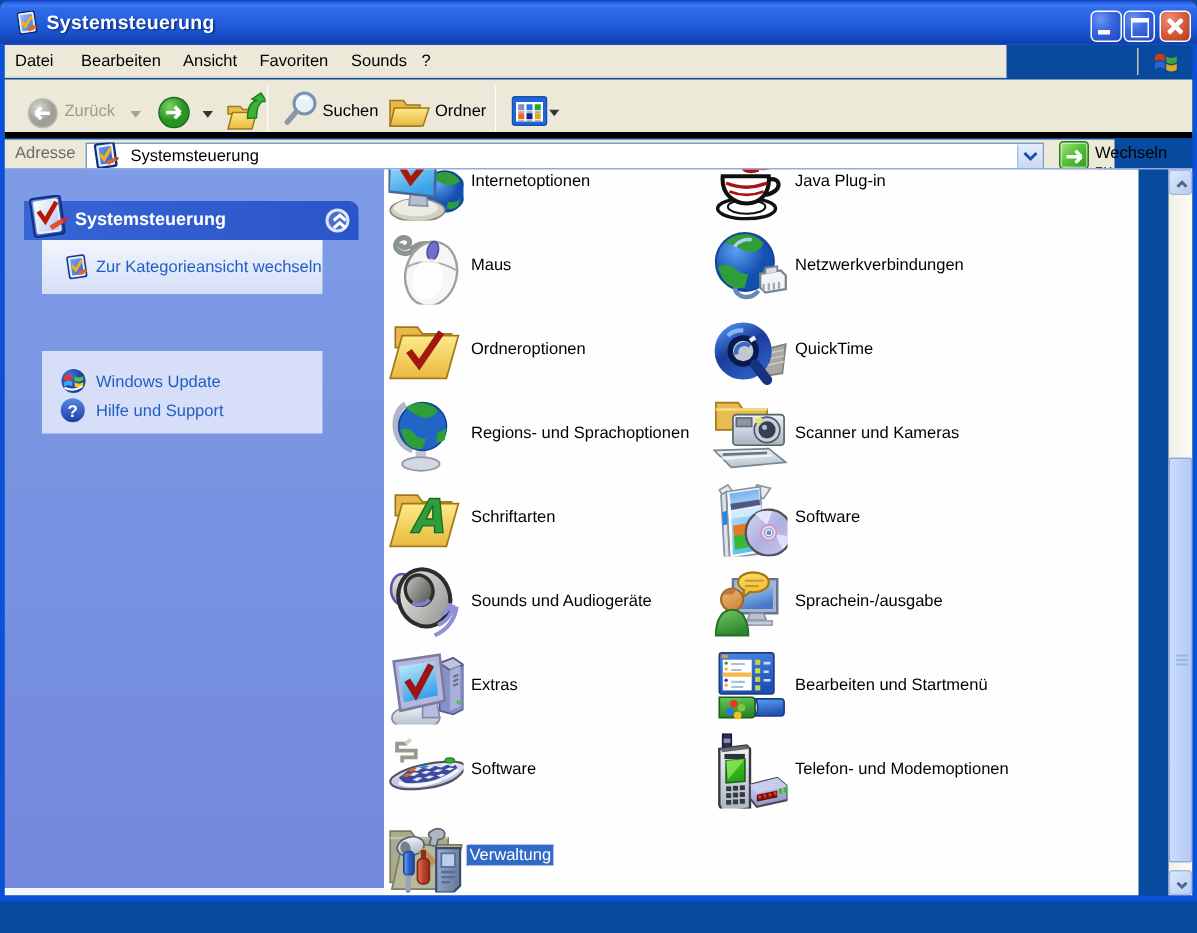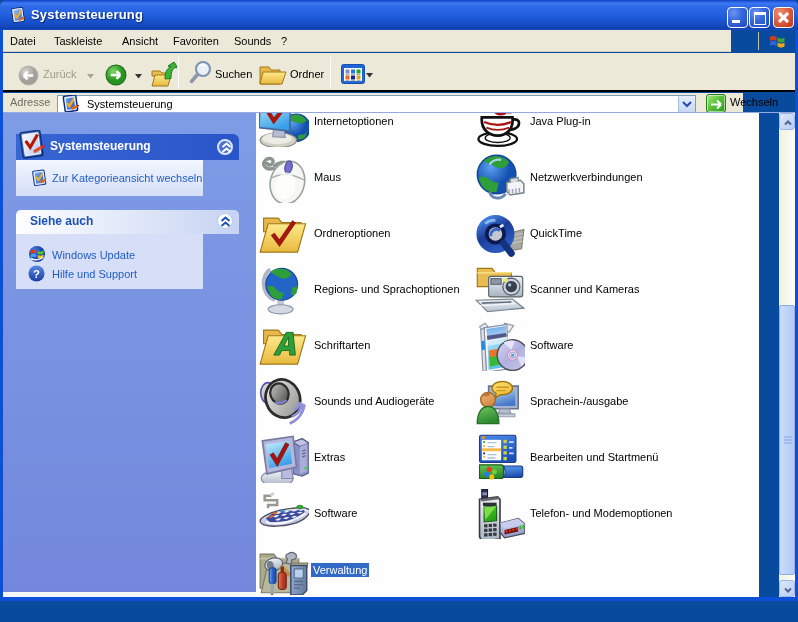--- a/index.html
+++ b/index.html
@@ -19,26 +19,26 @@
 #btnmax::after{content:"";position:absolute;left:4px;top:4px;width:10px;height:9px;border:1.5px solid #fff;border-top-width:3px}
 #btnclose::before,#btnclose::after{content:"";position:absolute;left:3px;top:8.2px;width:13px;height:2.8px;background:#fff;border-radius:1px}
 #btnclose::before{transform:rotate(45deg)}
 #btnclose::after{transform:rotate(-45deg)}
 
 #bleft{position:absolute;left:0;top:30px;width:3px;height:567px;background:#0d50d8}
 #bright{position:absolute;left:795px;top:30px;width:3px;height:567px;background:#0d50d8}
 #bbottom{position:absolute;left:0;top:597px;width:798px;height:4px;background:#0d50d8}
 #desktop{position:absolute;left:0;top:601px;width:798px;height:21px;background:#084a9d}
 
-#menubar{position:absolute;left:3px;top:30px;width:728px;height:22px;background:#ece9d8;border-bottom:1px solid #d8d4c3}
+#menubar{position:absolute;left:3px;top:30px;width:668px;height:22px;background:#ece9d8;border-bottom:1px solid #d8d4c3}
 .mi{position:absolute;top:5px;color:#000}
 #menubar .sep{position:absolute;left:755px;top:2px;width:1px;height:18px;background:#c5c2b0}
 #menubar .flag{position:absolute;left:766px;top:3px}
 
-#toolbar{position:absolute;left:3px;top:53px;width:792px;height:39px;background:#ece9d8;border-bottom:2px solid #000000}
+#toolbar{position:absolute;left:3px;top:53px;width:792px;height:39px;background:#ece9d8;border-bottom:4px solid #000000}
 .tsep{position:absolute;top:4px;width:1px;height:31px;background:#c9c5b2;border-right:1px solid #fff}
 .tlabel{position:absolute;top:15px;color:#000}
 .tic{position:absolute}
 
 #addressbar{position:absolute;left:3px;top:93px;width:740px;height:20px;background:#ece9d8}
 #addressbar .albl{position:absolute;left:7px;top:3px;color:#6d6d60}
 #combo{position:absolute;left:54px;top:2px;width:639px;height:18px;background:#fff;border:1px solid #7f9db9}
 #combo .ctext{position:absolute;left:29px;top:2px;color:#000}
 #combo .cbtn{position:absolute;right:0px;top:0px;width:17px;height:17px;background:linear-gradient(to bottom,#e6eefc,#c6d6f4);border-left:1px solid #9ebdf0;border-radius:2px}
 #gobtn{position:absolute;left:703px;top:1px;width:20px;height:19px;border-radius:3px;border:1px solid #2e7a1e;background:linear-gradient(135deg,#a8e888 0%,#58c23a 45%,#2e9c1a 100%);box-shadow:inset 0 0 0 1px rgba(255,255,255,0.5)}
@@ -46,21 +46,21 @@
 
 #sidebar{position:absolute;left:3px;top:113px;width:253px;height:479px;background:linear-gradient(to bottom,#7e9ce6,#7388dc)}
 #sbstrip{position:absolute;left:3px;top:592px;width:253px;height:5px;background:#f4f7fd}
 #content{position:absolute;left:256px;top:113px;width:503px;height:484px;background:#fdfefd;overflow:hidden}
 #ctopline{position:absolute;left:3px;top:112px;width:792px;height:1px;background:#94a8e2}
 
 .panel{position:absolute;left:13px;width:223px}
 .phead1{position:absolute;left:0;top:0;width:223px;height:26px;border-radius:0 6px 0 0;
  background:linear-gradient(to right,#3765d4,#2a55c8)}
 .phead1 span{position:absolute;left:34px;top:5px;font-weight:bold;font-size:12px;color:#fff}
-.pbody{position:absolute;left:0;width:187px;background:#d6dff7}
+.pbody{position:absolute;left:12px;width:187px;background:#d6dff7}
 .chev{position:absolute;right:6px;top:5px;width:16px;height:16px;border-radius:50%}
 .link{position:absolute;color:#215dc6}
 
 .lbl{position:absolute;color:#000;white-space:nowrap}
 .icon{position:absolute;width:50px;height:50px}
 #sel{position:absolute;background:#316ac5;color:#fff;padding:1px 2px;white-space:nowrap;outline:1px dotted #fef
 }
 
 #sbar{position:absolute;left:779px;top:113px;width:16px;height:484px;background:linear-gradient(to right,#f0efe2,#fdfdf8)}
 .sbtn{position:absolute;left:0;width:16px;height:17px;border-radius:3px;border:1px solid #9cb8e6;background:linear-gradient(135deg,#dce8fb,#b8cdf2)}
@@ -87,21 +87,21 @@
           </linearGradient>
         </defs>
     </svg>
     <span class="ttext">Systemsteuerung</span>
     <div class="capbtn" id="btnmin"></div>
     <div class="capbtn" id="btnmax"></div>
     <div class="capbtn" id="btnclose"></div>
   </div>
   <div id="menubar">
     <span class="mi" style="left:7px">Datei</span>
-    <span class="mi" style="left:51px">Taskleiste</span>
+    <span class="mi" style="left:51px">Bearbeiten</span>
     <span class="mi" style="left:119px">Ansicht</span>
     <span class="mi" style="left:170px">Favoriten</span>
     <span class="mi" style="left:231px">Sounds</span>
     <span class="mi" style="left:278px">?</span>
     <div class="sep"></div>
     <svg class="flag" width="17" height="17" viewBox="0 0 17 17">
       <path d="M1,4 C3,2.5 5,2.5 7.5,4 L7.5,8 C5,6.5 3,6.5 1,8 Z" fill="#d03c14"></path>
       <path d="M8.5,4.5 C11,6 13,6 15.5,4.5 L15.5,8.5 C13,10 11,10 8.5,8.5 Z" fill="#3ca53c"></path>
       <path d="M1,9 C3,7.5 5,7.5 7.5,9 L7.5,13 C5,11.5 3,11.5 1,13 Z" fill="#2e64d8"></path>
       <path d="M8.5,9.5 C11,11 13,11 15.5,9.5 L15.5,13.5 C13,15 11,15 8.5,13.5 Z" fill="#e8a818"></path>
@@ -253,28 +253,20 @@
             </linearGradient>
         <linearGradient id="gclipin" x1="0" y1="0" x2="1" y2="1">
               <stop offset="0" stop-color="#fdfeff"></stop>
               <stop offset="1" stop-color="#b0c8f0"></stop>
             </linearGradient>
           </defs>
       </svg>
     </div>
 
     <div class="panel" style="top:97px;height:79px">
-      <div style="position:absolute;left:0;top:0;width:223px;height:24px;border-radius:5px 5px 0 0;background:linear-gradient(to right,#fdfeff,#c6d3f2)">
-        <span style="position:absolute;left:14px;top:4px;font-weight:bold;font-size:12px;color:#1c51b8">Siehe auch</span>
-        <div class="chev" style="top:3px;background:#fff;border:1px solid #b8c8e8">
-          <svg style="position:absolute;left:2px;top:2px" width="11" height="12" viewBox="0 0 11 12">
-              <path d="M1.5,5 L5.5,1.5 L9.5,5 M1.5,10 L5.5,6.5 L9.5,10" stroke="#1c51b8" stroke-width="2" fill="none"></path>
-            </svg>
-        </div>
-      </div>
       <div class="pbody" style="top:24px;height:55px">
         <svg style="position:absolute;left:12px;top:11px" width="18" height="18" viewBox="0 0 18 18">
           <circle cx="9" cy="9" r="8" fill="url(#gwu)"></circle>
           <path d="M2.5,6 C4.5,4.5 6.5,4.5 8.2,5.6 L8.2,8.6 C6.5,7.5 4.5,7.5 2.5,9 Z" fill="#e83818"></path>
           <path d="M9.8,5.9 C11.5,7 13.5,7 15.5,5.6 L15.5,8.4 C13.5,9.8 11.5,9.8 9.8,8.8 Z" fill="#50c828"></path>
           <path d="M2.5,10 C4.5,8.5 6.5,8.5 8.2,9.6 L8.2,12.6 C6.5,11.5 4.5,11.5 2.5,13 Z" fill="#48a0f8"></path>
           <path d="M9.8,9.9 C11.5,11 13.5,11 15.5,9.6 L15.5,12.4 C13.5,13.8 11.5,13.8 9.8,12.8 Z" fill="#f8c820"></path>
           <path d="M3,13.5 q6,3 12,-1" stroke="#fff" stroke-width="1.4" fill="none"></path>
           <defs>
               <radialGradient id="gwu" cx="0.35" cy="0.3">

